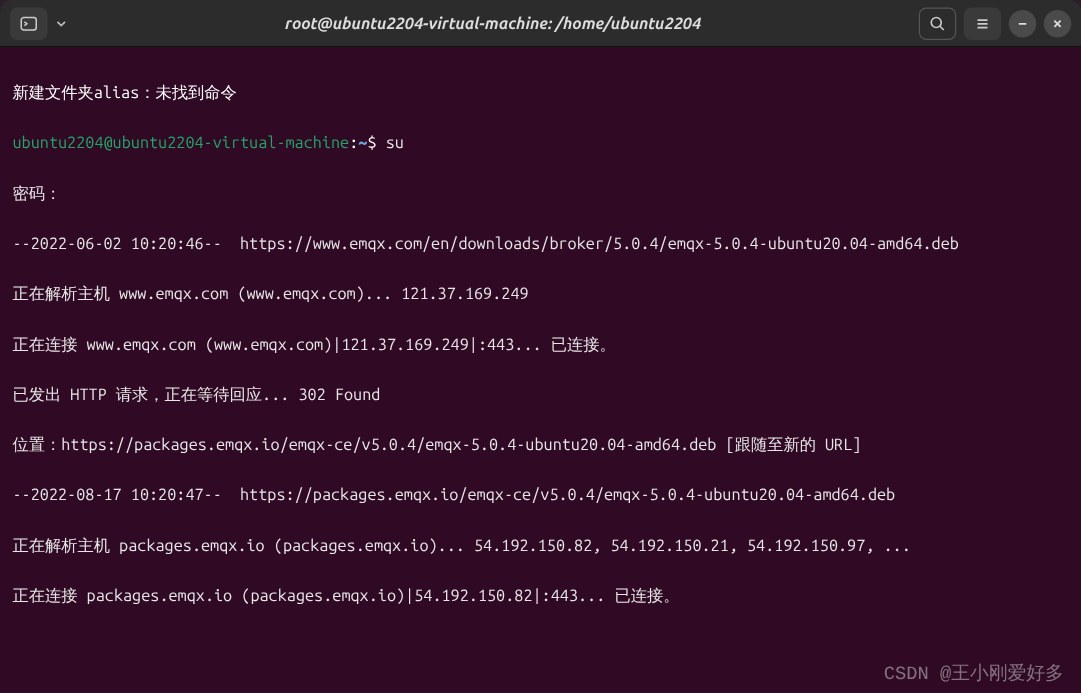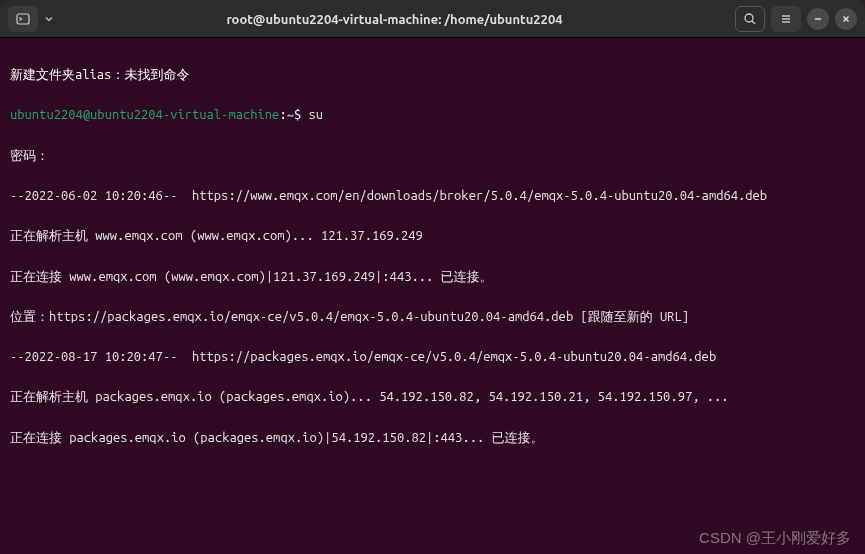--- a/index.html
+++ b/index.html
@@ -29,20 +29,21 @@
       background: #3a3a3a;
       border-radius: 6px;
       display: flex; align-items: center; justify-content: center;
     }
     .tb-title {
       flex: 1;
       text-align: center;
       font-weight: bold;
       font-size: 13px;
       font-family: "Ubuntu", sans-serif;
+      font-style: italic;
     }
     .tb-right { display: flex; align-items: center; gap: 6px; }
     .tb-search {
       width: 30px; height: 26px;
       border: 1px solid #555;
       border-radius: 6px;
       display: flex; align-items: center; justify-content: center;
     }
     .window-ctrl {
       width: 22px; height: 22px;
@@ -61,21 +62,21 @@
     }
     .term-line { display: block; }
     .green { color: #26a269; font-weight: normal; }
     .white { color: #ffffff; font-weight: normal; }
     .blue { color: #6fa8dc; font-weight: bold; }
     .watermark {
       position: absolute;
       right: 14px;
       bottom: 6px;
       color: rgba(200,200,200,0.55);
-      font-family: Liberation Sans, sans-serif;
+      font-family: Liberation Mono, monospace;
       font-size: 15px;
     }
     svg { display: block; }
   </style>
 </head>
 <body>
 
 <div class="titlebar">
   <div class="tb-left">
     <div class="tb-btn">
@@ -117,20 +118,21 @@
   </div>
 </div>
 
 <div class="terminal">
 <span class="term-line white">新建文件夹alias：未找到命令</span>
 <span class="term-line"><span class="green">ubuntu2204@ubuntu2204-virtual-machine</span><span class="white">:</span><span class="blue">~</span><span class="white">$ </span><span>su</span></span>
 <span class="term-line">密码：</span>
 <span class="term-line">--2022-06-02 10:20:46--  https://www.emqx.com/en/downloads/broker/5.0.4/emqx-5.0.4-ubuntu20.04-amd64.deb</span>
 <span class="term-line">正在解析主机 www.emqx.com (www.emqx.com)... 121.37.169.249</span>
 <span class="term-line">正在连接 www.emqx.com (www.emqx.com)|121.37.169.249|:443... 已连接。</span>
+<span class="term-line">已发出 HTTP 请求，正在等待回应... 302 Found</span>
 <span class="term-line">位置：https://packages.emqx.io/emqx-ce/v5.0.4/emqx-5.0.4-ubuntu20.04-amd64.deb [跟随至新的 URL]</span>
 <span class="term-line">--2022-08-17 10:20:47--  https://packages.emqx.io/emqx-ce/v5.0.4/emqx-5.0.4-ubuntu20.04-amd64.deb</span>
 <span class="term-line">正在解析主机 packages.emqx.io (packages.emqx.io)... 54.192.150.82, 54.192.150.21, 54.192.150.97, ...</span>
 <span class="term-line">正在连接 packages.emqx.io (packages.emqx.io)|54.192.150.82|:443... 已连接。</span>
 
 
 
 <span class="term-line"></span>
 
 <span class="term-line"></span>

